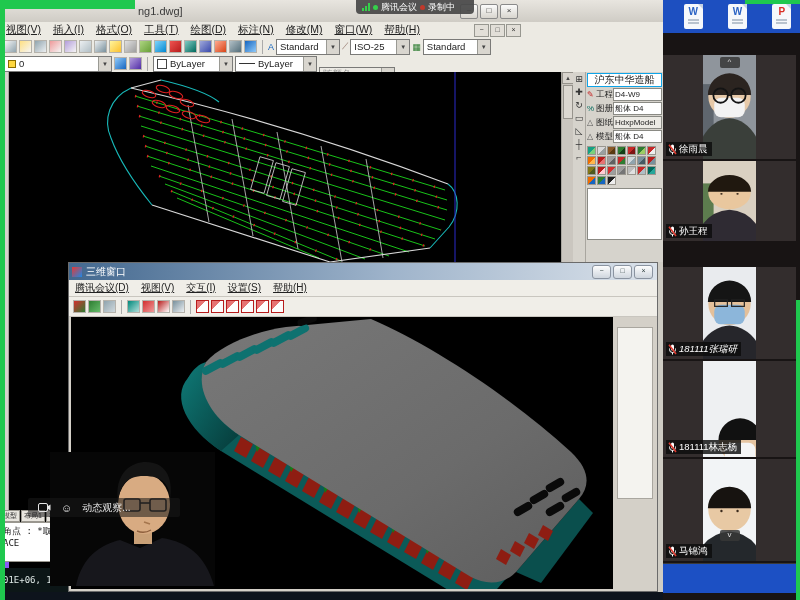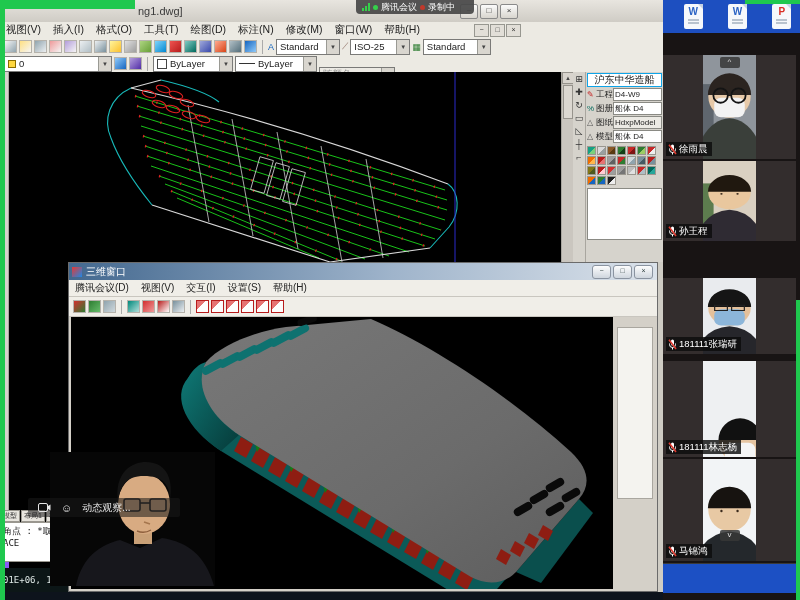--- a/index.html
+++ b/index.html
@@ -6,21 +6,21 @@
   #root{position:relative;width:800px;height:600px;overflow:hidden;
         font-family:"Liberation Sans","DejaVu Sans",sans-serif;background:#8b5cf6;}
   .abs{position:absolute;}
   
   .cad-titlebar{left:0;top:0;width:663px;height:22px;background:linear-gradient(#e8e5df,#cfccc5);
     display:flex;align-items:center;font-size:11px;color:#3a3a3a;}
   .winbtn{width:16px;height:13px;background:linear-gradient(#fbfbfb,#d8d5ce);border:1px solid #8a8a8a;
     font-size:8px;line-height:11px;text-align:center;color:#333;margin-left:2px;border-radius:2px;}
   .cad-menubar{left:0;top:22px;width:663px;height:16px;background:#eceae3;display:flex;align-items:center;
     font-size:10.5px;color:#222;border-bottom:1px solid #c9c6bf;}
-  .menu-item{padding:0 6px;}
+  .menu-item{padding:0 6px;text-decoration:underline;}
   .smallbtn{width:13px;height:11px;background:#e2dfd8;border:1px solid #979790;font-size:7px;line-height:9px;
     text-align:center;color:#333;margin-left:1px;}
   .toolrow{left:0;width:663px;background:#eceae3;display:flex;align-items:center;gap:2px;padding-left:4px;box-sizing:border-box;}
   .tico{width:13px;height:13px;border:1px solid #b5b2ab;box-sizing:border-box;}
   .tsep{width:1px;height:14px;background:#aaa;margin:0 3px;}
   .combo{display:flex;align-items:center;background:#fff;border:1px solid #7a7a78;height:16px;
     font-size:9.5px;color:#222;padding-left:3px;box-sizing:border-box;}
   .combo .arrow{margin-left:auto;width:12px;align-self:stretch;background:#d9d6cf;border-left:1px solid #9a9a94;
     font-size:6px;display:flex;align-items:center;justify-content:center;color:#444;}
   .combo.dis{background:#eceae4;color:#9a9a98;margin-top:22px;}
@@ -552,21 +552,21 @@
           <div class="namebadge">
             <svg width="9" height="11" viewBox="0 0 9 11">
   <rect x="3" y="0.5" width="3" height="6" rx="1.5" fill="#fff"></rect>
   <path d="M1.5,4.5 v1 a3,3 0 0 0 6,0 v-1" stroke="#fff" fill="none" stroke-width="1"></path>
   <line x1="4.5" y1="8.5" x2="4.5" y2="10.5" stroke="#fff"></line>
   <line x1="1" y1="0.8" x2="8" y2="10" stroke="#e03c31" stroke-width="1.6"></line>
             </svg>
             <span>孙王程</span>
           </div>
         </div>
-        <div class="tile" style="top: 278px; height: 76px;">
+        <div class="tile" style="top: 267px; height: 92px; font-style: italic;">
           <div class="vid"><svg viewBox="0 0 53 92" width="100%" height="100%" preserveAspectRatio="none">
               <rect width="53" height="92" fill="#e9ebee"></rect>
               <path d="M-9.540000000000006,94 Q1.0599999999999987,60.120000000000005 26.5,58.42400000000001 Q51.94,60.120000000000005 62.540000000000006,94 Z" fill="#26262b"></path>
               <circle cx="26.5" cy="36.800000000000004" r="21.200000000000003" fill="#e4c09a"></circle>
               <path d="M4.875999999999998,35.104000000000006 a21.624000000000002,21.624000000000002 0 0 1 43.248000000000005,0 z" fill="#151515"></path>
               <rect x="11.235999999999999" y="37.86000000000001" width="30.528000000000002" height="19.504000000000005" rx="6.784000000000001" fill="#8cb6da"></rect>
               <rect x="11.659999999999998" y="32.984" width="12.72" height="6.36" fill="none" stroke="#222" stroke-width="1.2"></rect>
               <rect x="28.62" y="32.984" width="12.72" height="6.36" fill="none" stroke="#222" stroke-width="1.2"></rect>
             </svg></div>
           <div class="namebadge">

